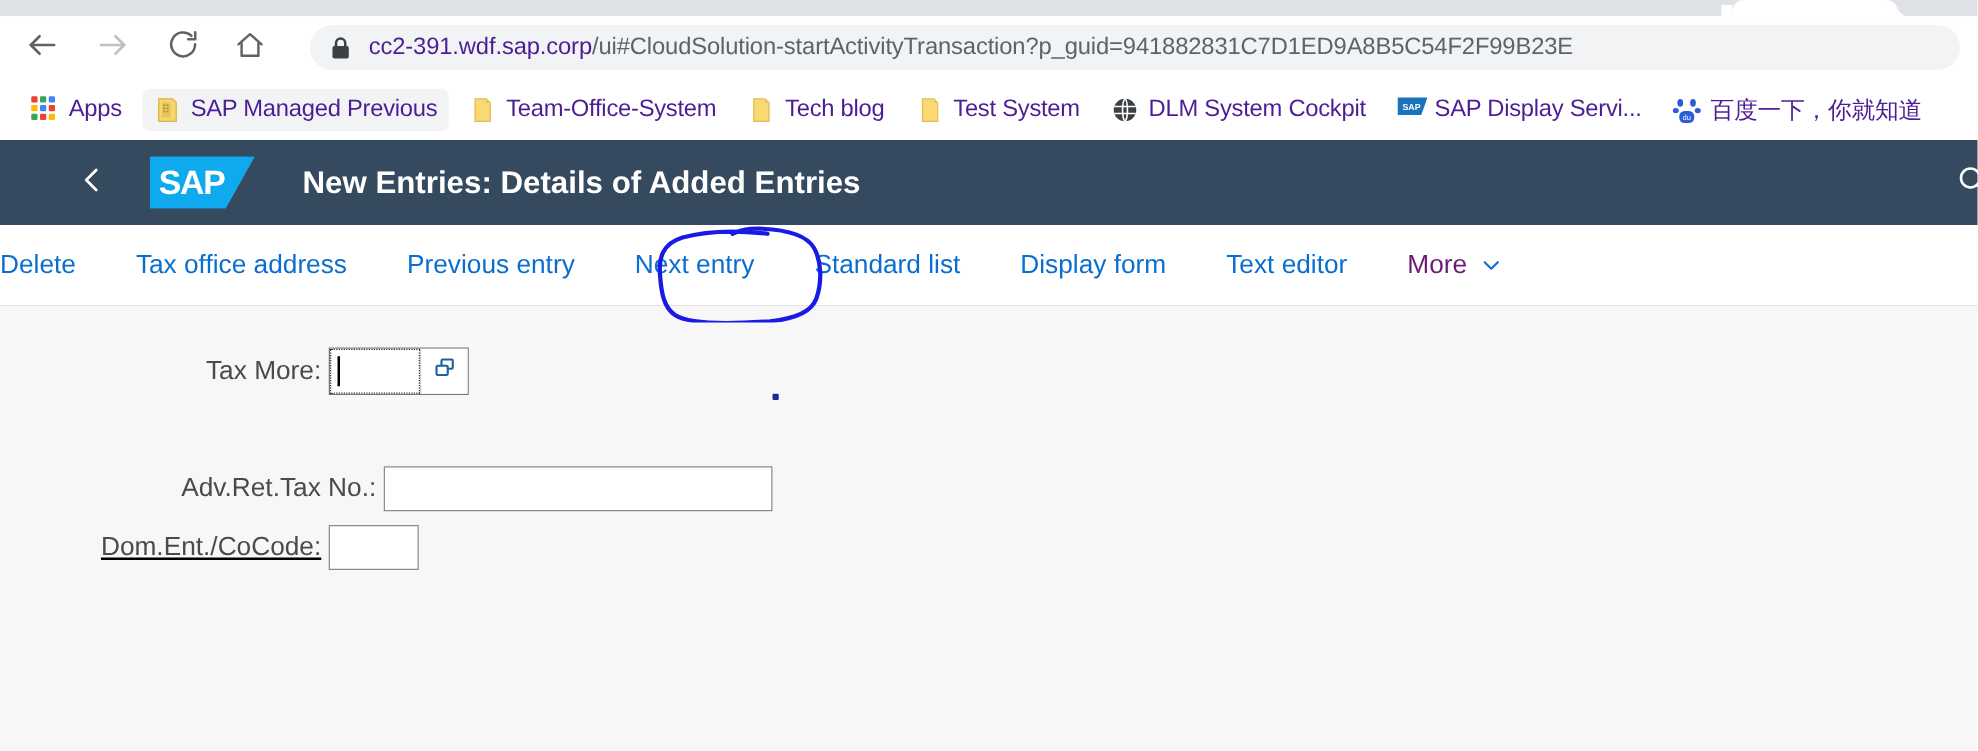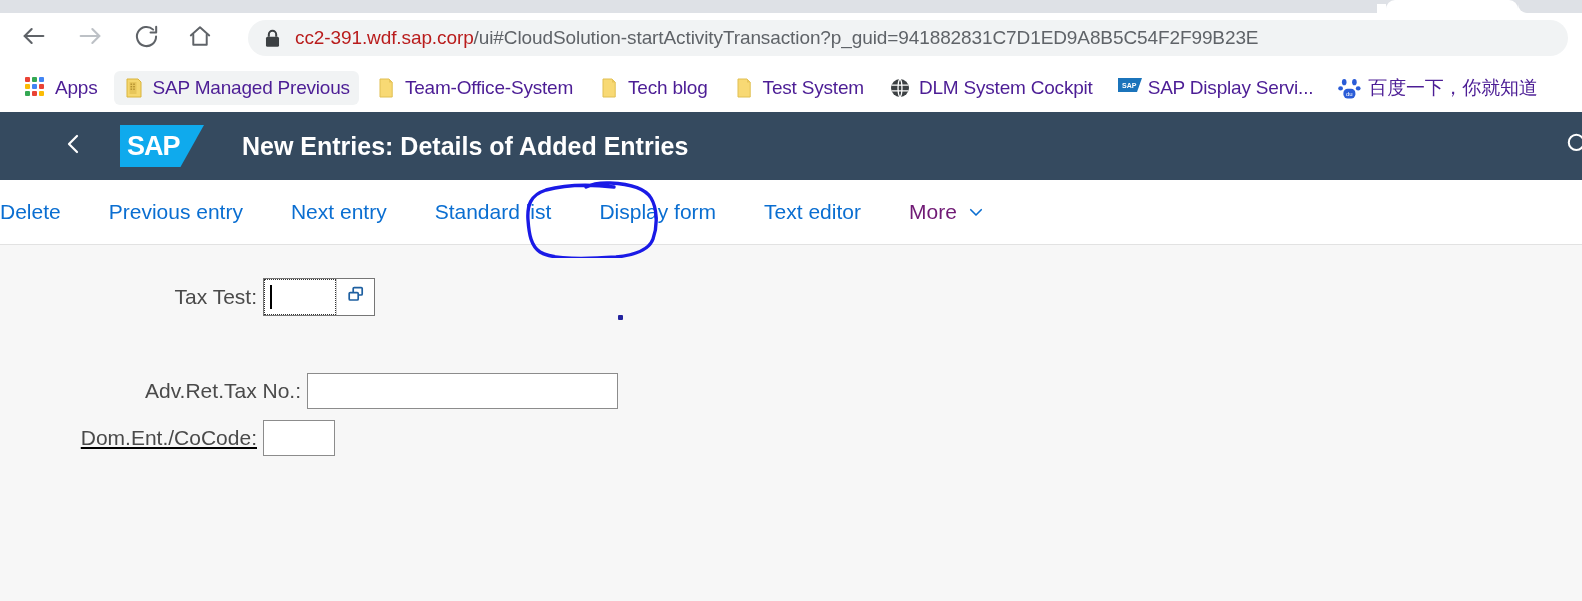--- a/index.html
+++ b/index.html
@@ -74,21 +74,21 @@
     margin-right: 14px;
     overflow: hidden;
   }
   .lock-icon { flex: 0 0 auto; margin-right: 14px; display: flex; align-items: center; }
   .url-text {
     font-size: 19px;
     color: #5f6368;
     white-space: nowrap;
     letter-spacing: -0.1px;
   }
-  .url-text .host { color: #b91c1c; }
+  .url-text .host { color: #4c1d95; }
 
   
   .bookmarks-row {
     position: absolute; top: 50px; left: 0;
     width: 1582px; height: 49px;
     display: flex; align-items: center;
     padding-left: 16px;
     overflow: hidden;
   }
   .bm {
@@ -411,20 +411,23 @@
       </svg>
     </span>
   </div>
 </div>
 
 <div class="sap-toolbar">
   <div class="tb-item">
     <span>Delete</span>
   </div>
   <div class="tb-item">
+    <span>Tax office address</span>
+  </div>
+  <div class="tb-item">
     <span>Previous entry</span>
   </div>
   <div class="tb-item">
     <span>Next entry</span>
   </div>
   <div class="tb-item">
     <span>Standard list</span>
   </div>
   <div class="tb-item">
     <span>Display form</span>
@@ -438,21 +441,21 @@
       <svg width="18" height="18" viewBox="0 0 24 24" fill="none" stroke="#0a6ed1" stroke-width="2.2" stroke-linecap="round" stroke-linejoin="round">
         <polyline points="5,9 12,16 19,9"></polyline>
       </svg>
     </span>
   </div>
 </div>
 
 <div class="content">
 
   <div class="form-row" style="left:0; top:33px;">
-    <div class="form-label" style="width:257px;">Tax Test:</div>
+    <div class="form-label" style="width:257px;">Tax More:</div>
     <div class="vh-wrap" style="margin-left:6px;">
       <div class="vh-input">
         <div class="vh-caret"></div>
       </div>
       <div class="vh-btn">
         <span>
           <svg width="22" height="22" viewBox="0 0 22 22" fill="none" stroke="#1d5fa0" stroke-width="1.7">
             <rect x="8.2" y="3.6" width="9" height="7.4" rx="1"></rect>
             <rect x="4.2" y="8.6" width="9" height="7.4" rx="1" fill="#ffffff"></rect>
           </svg>

